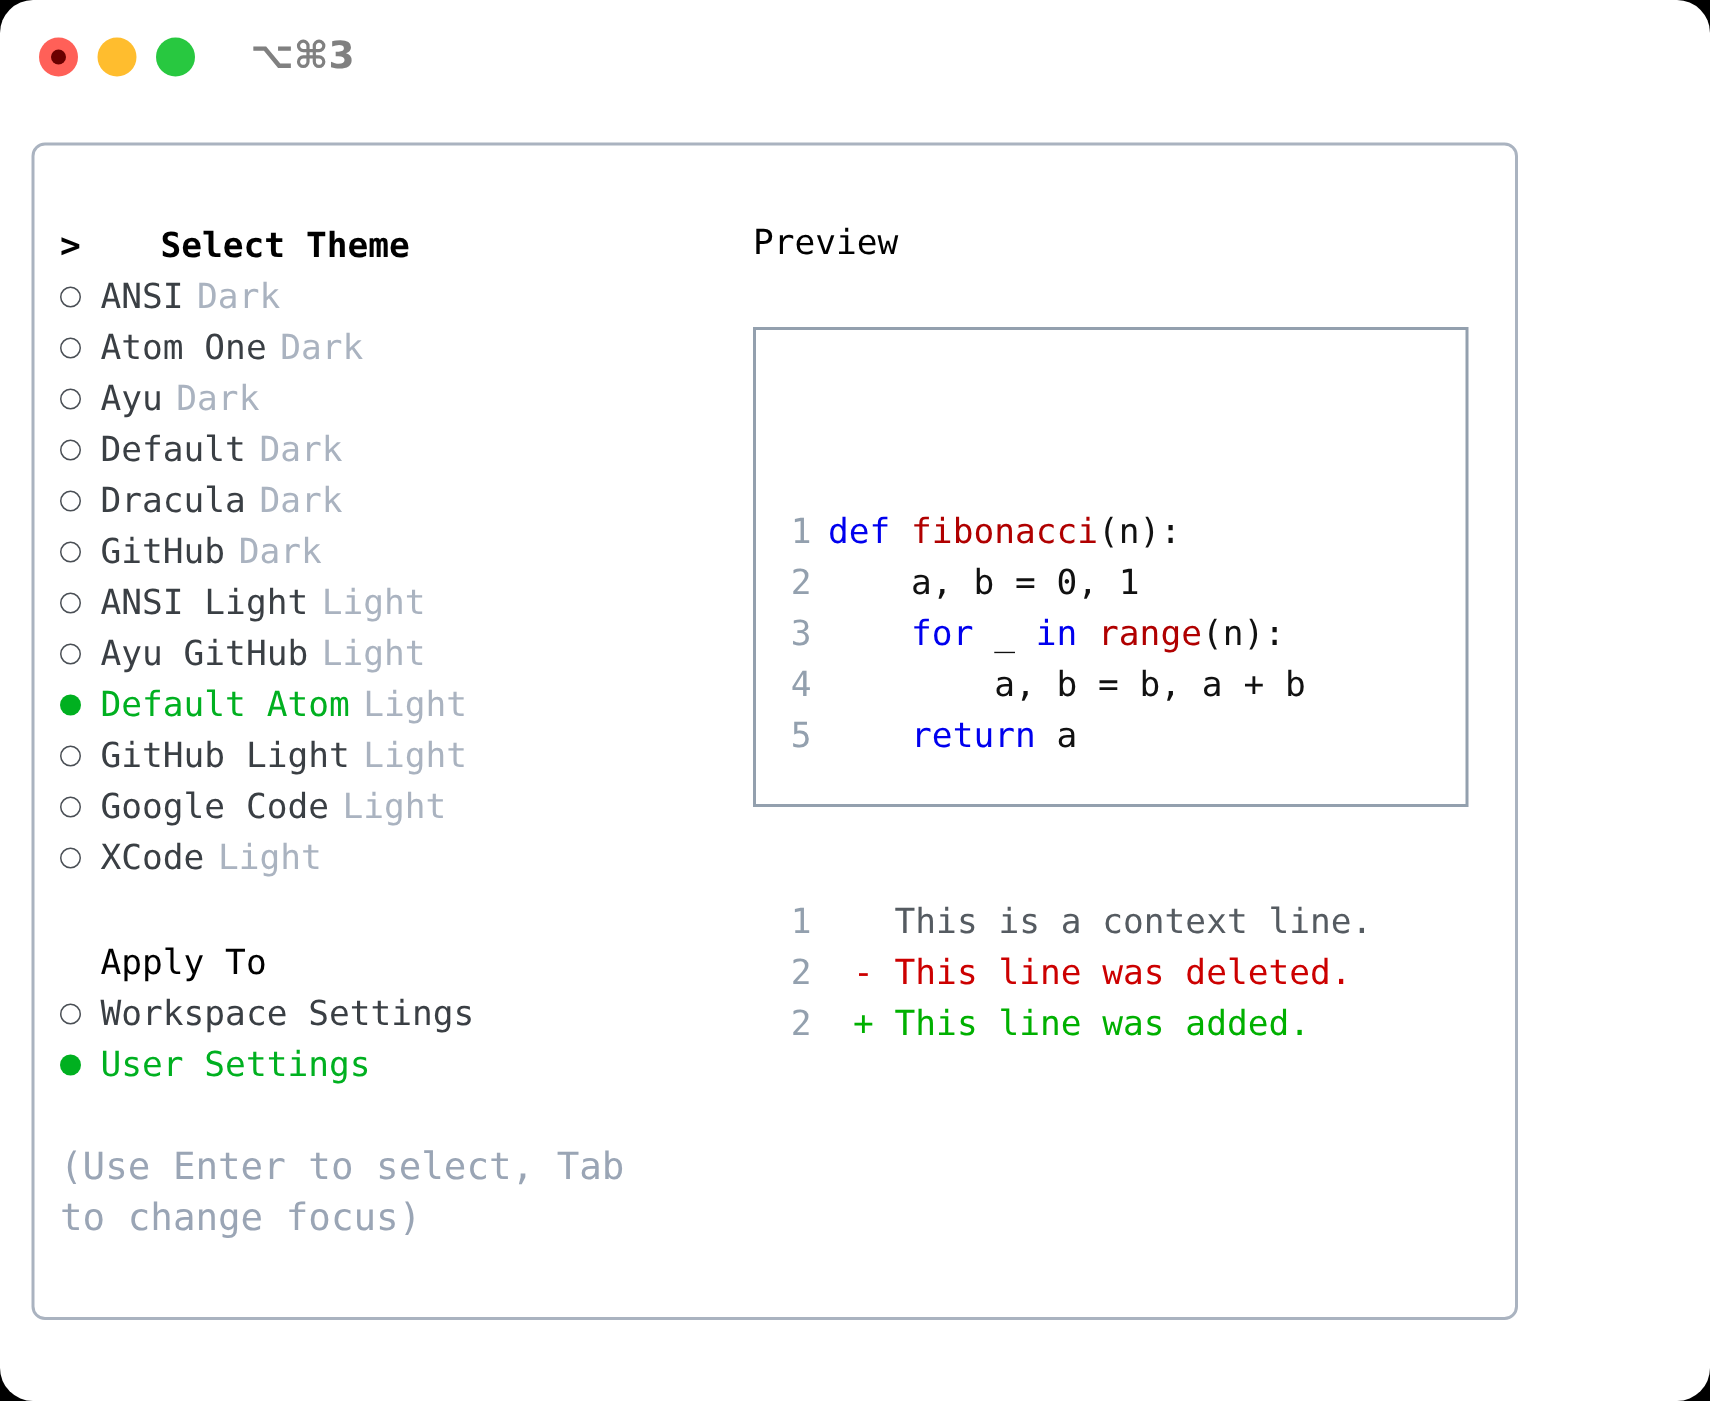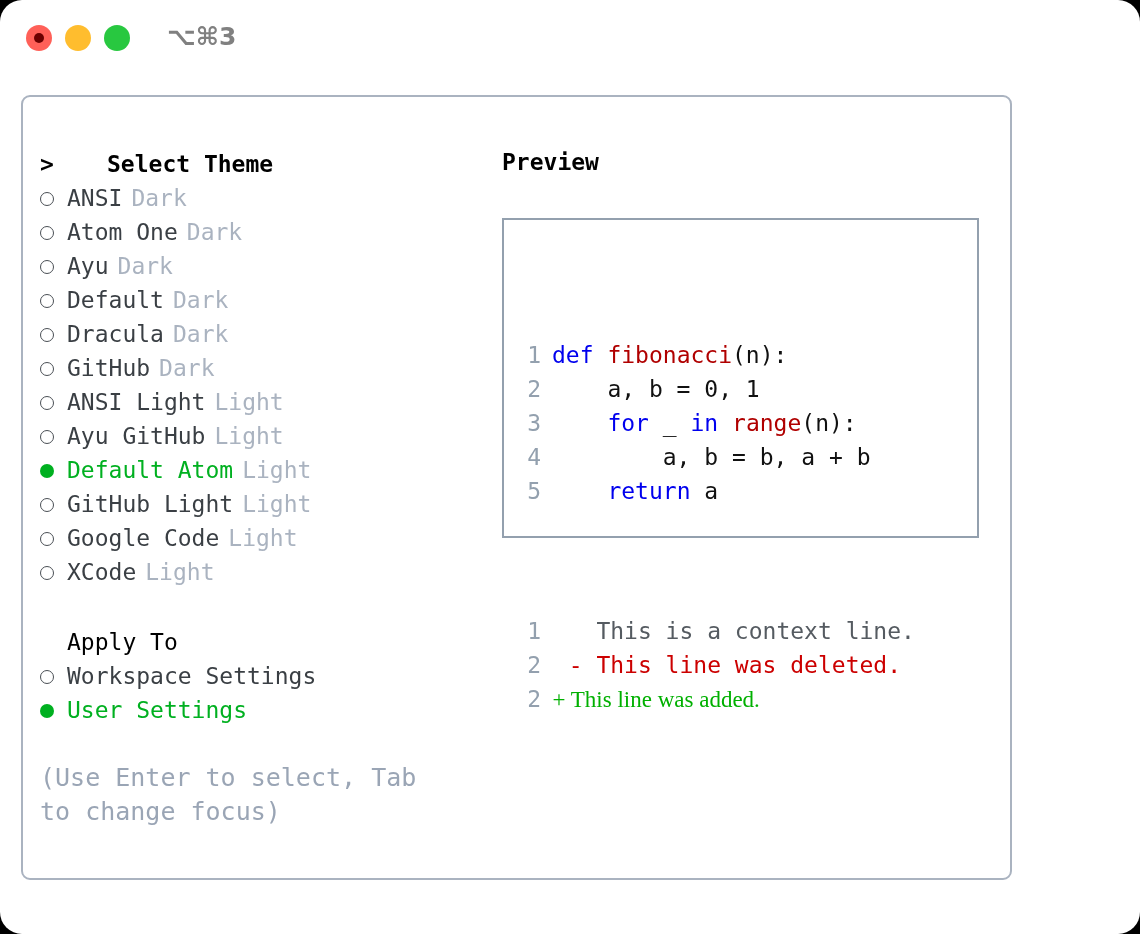--- a/index.html
+++ b/index.html
@@ -169,21 +169,21 @@
   
   .right-col {
     position: absolute;
     left: 479px;
     top: 50px;
     width: 490px;
   }
 
   .preview-title {
     font-size: 23px;
-    font-weight: bold;
+    font-weight: normal;
     color: #000000;
     height: 34px;
     line-height: 30px;
   }
 
   .preview-box {
     margin-top: 37px;
     width: 477px;
     height: 320px;
     border: 2px solid #93a0ae;
@@ -208,24 +208,24 @@
     width: 22px;
     text-align: right;
     color: #93a0ae;
   }
   .ln-gap { display: inline-block; width: 11px; }
 
   .tok-kw   { color: #0000ee; }
   .tok-fn   { color: #b00000; }
   .tok-pl   { color: #111111; }
 
-  .diff-block { margin-top: 38px; }
+  .diff-block { margin-top: 22px; }
   .d-ctx { color: #555b61; }
   .d-del { color: #cc0000; }
-  .d-add { color: #00b000; font-family: Liberation Serif, serif; }
+  .d-add { color: #00b000; }
 </style>
 </head>
 <body>
 
 <div class="window">
 
   <div class="titlebar">
     <div class="dots">
       <span class="dot dot-close"></span>
       <span class="dot dot-min"></span>

